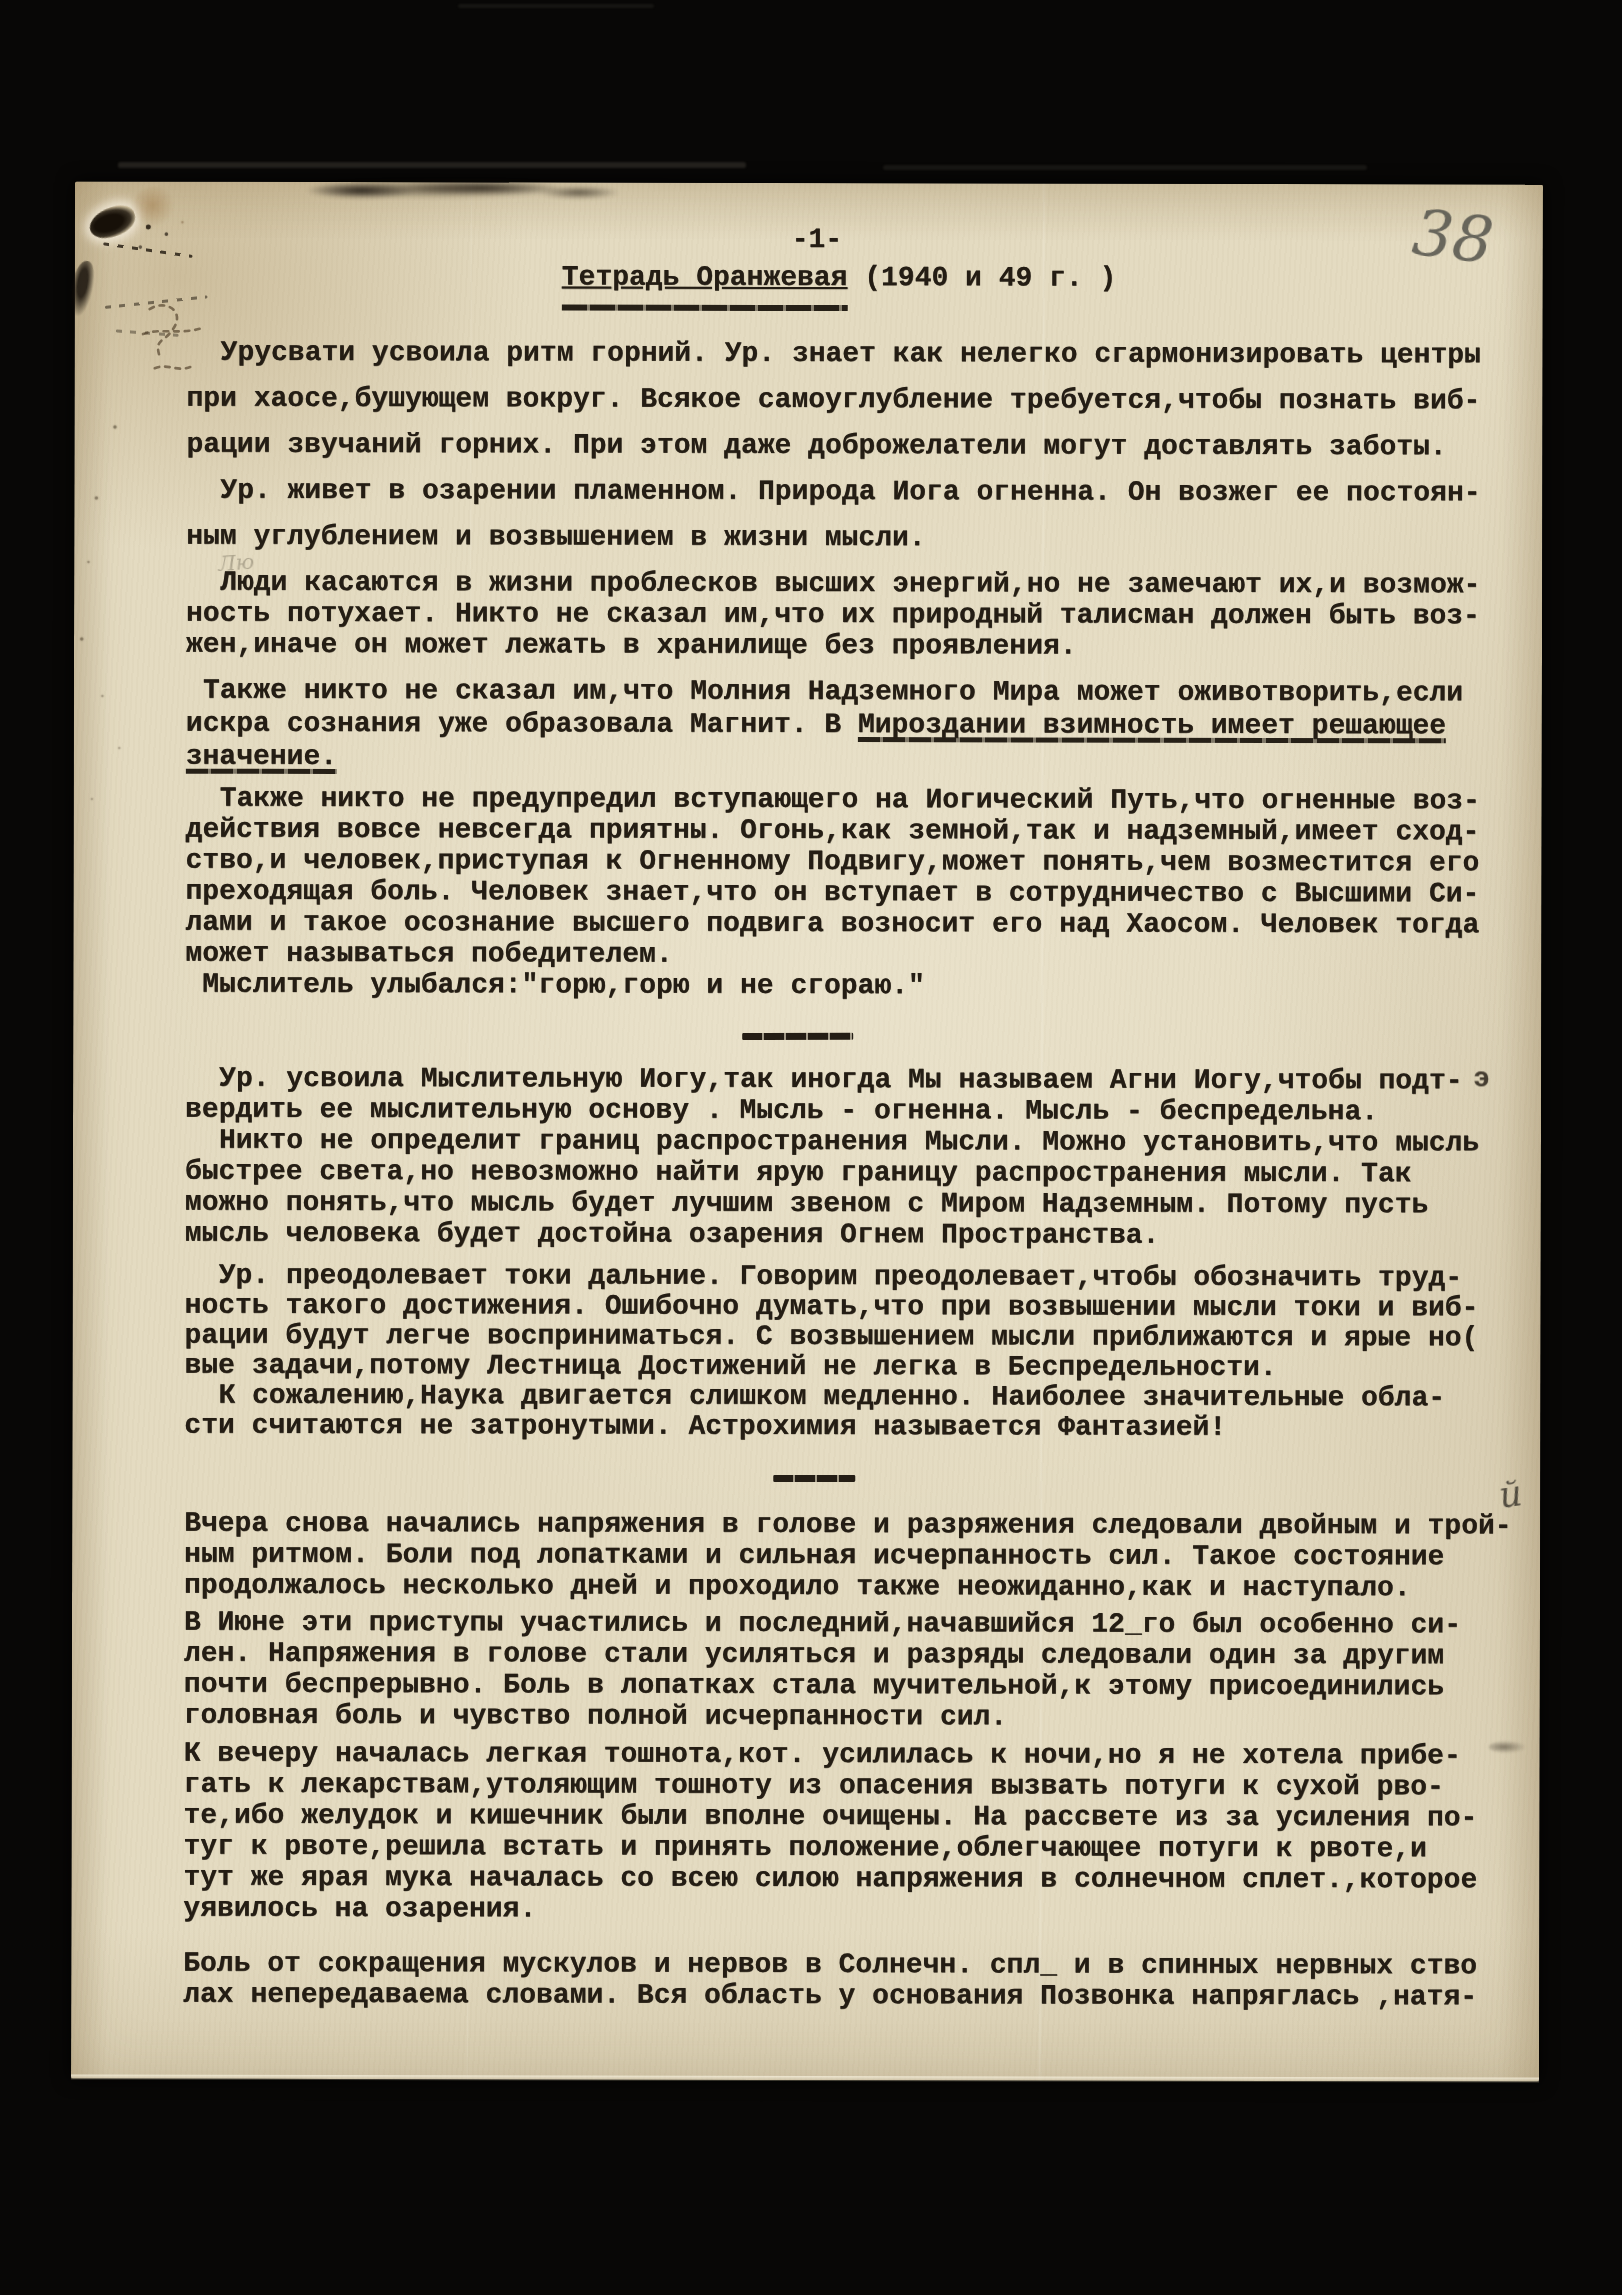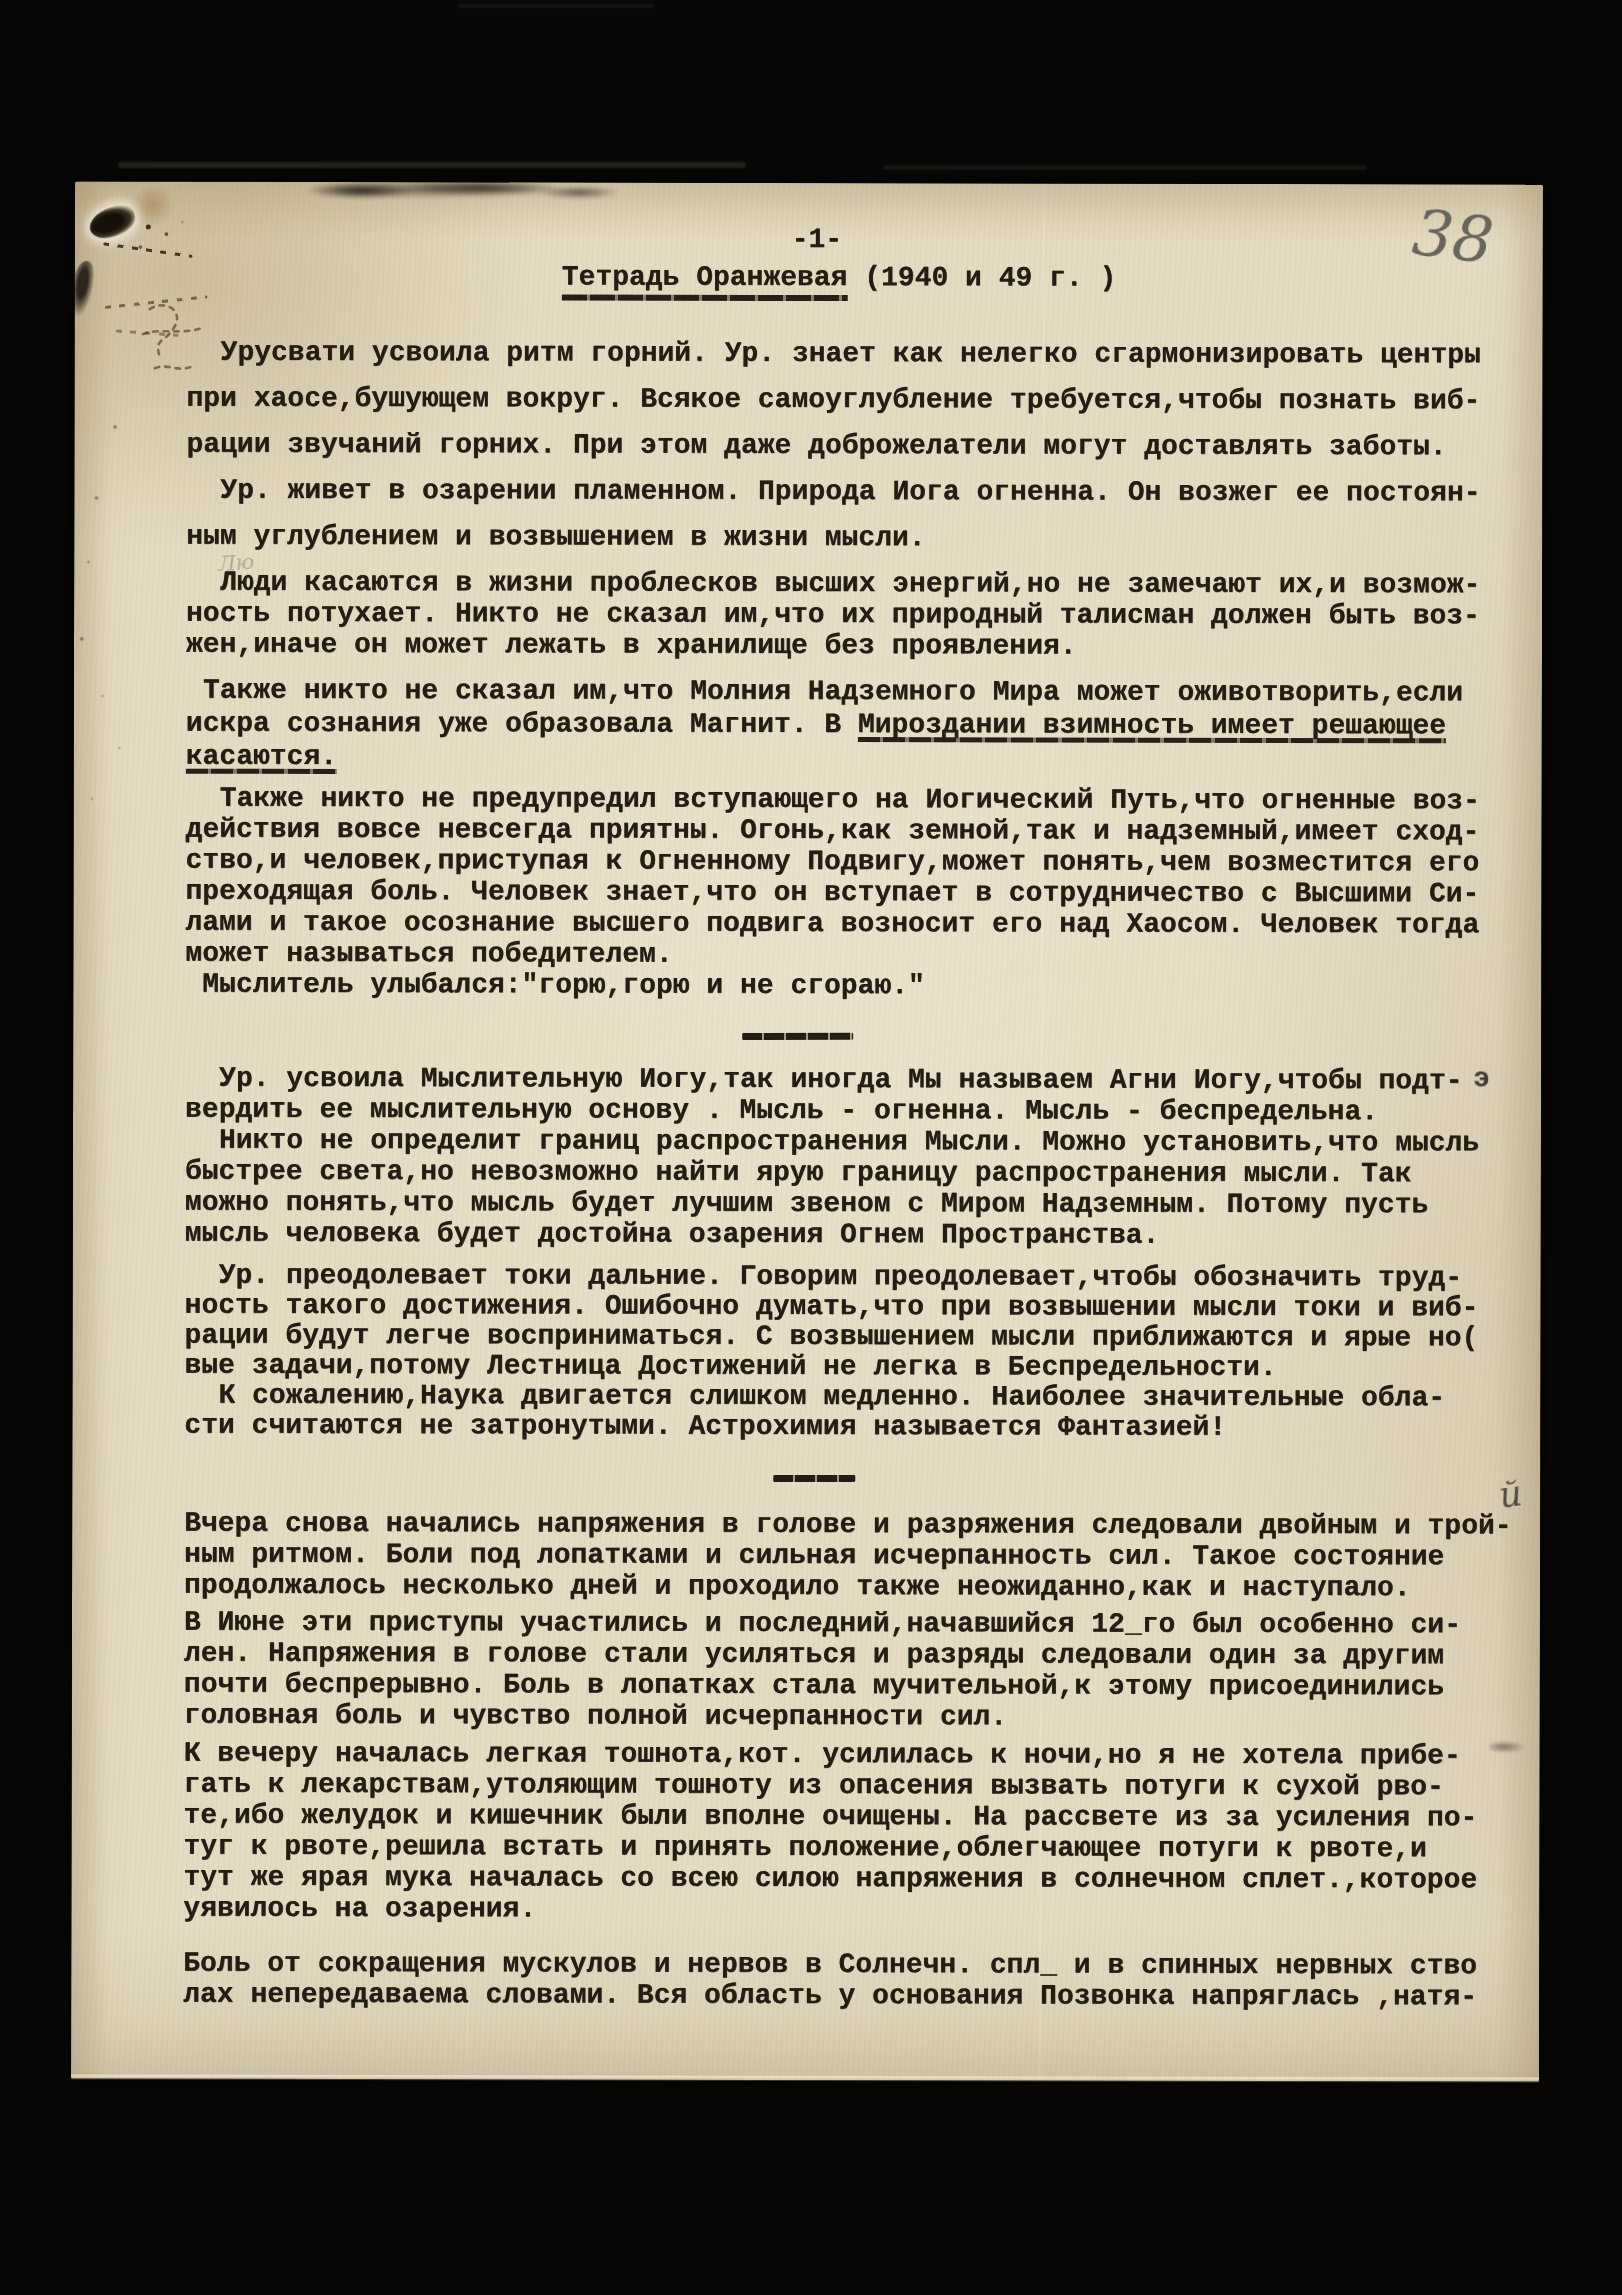--- a/index.html
+++ b/index.html
@@ -36,22 +36,23 @@
     content:"";position:absolute;left:0;right:0;bottom:-1.3px;height:5.2px;
     background:linear-gradient(rgba(250,244,226,0.75), rgba(180,165,130,0.25));
     filter:blur(0.7px);
   }
 
   
   .typed{color:#241d14;text-shadow:0.3px 0.4px 0.5px rgba(32,25,16,0.55), 0 0 0.7px rgba(32,25,16,0.35);}
   .page-number{position:absolute;left:742px;top:41px;transform:translateX(-50%);font-size:28px;font-weight:700;}
   .doc-title{position:absolute;left:487px;top:79px;font-size:28px;font-weight:700;white-space:pre;}
   .u-title{
-    padding-bottom:8px;
+    padding-bottom:18px;
     background:repeating-linear-gradient(90deg, rgba(28,22,14,0.95) 0 25px, rgba(28,22,14,0.45) 25px 28px) left bottom/100% 6.5px no-repeat;
+    text-decoration:underline;
   }
   .text-flow{position:absolute;left:112px;top:148px;width:1393px;font-size:28px;font-weight:700;}
   .para{margin:0;}
   .line{white-space:pre;}
   .line .u{
     padding-bottom:2.6px;
     background:repeating-linear-gradient(90deg, rgba(28,22,14,0.95) 0 22px, rgba(28,22,14,0.5) 22px 25.5px) left bottom/100% 5.9px no-repeat;
   }
   .separator{
     height:7.2px;
@@ -140,21 +141,21 @@
         <div class="line" style="padding-left: 0px;"><span>ным углублением и возвышением в жизни мысли.</span></div>
       </div>
       <div class="para" style="margin-top: 6.5px; line-height: 31px;">
         <div class="line" style="padding-left: 34px;"><span>Люди касаются в жизни проблесков высших энергий,но не замечают их,и возмож-</span></div>
         <div class="line" style="padding-left: 0px;"><span>ность потухает. Никто не сказал им,что их природный талисман должен быть воз-</span></div>
         <div class="line" style="padding-left: 0px;"><span>жен,иначе он может лежать в хранилище без проявления.</span></div>
       </div>
       <div class="para" style="margin-top: 14.4px; line-height: 33px;">
         <div class="line" style="padding-left: 17px;"><span>Также никто не сказал им,что Молния Надземного Мира может оживотворить,если</span></div>
         <div class="line" style="padding-left: 0px;"><span>искра сознания уже образовала Магнит. В </span><span class="u">Мироздании взимность имеет решающее</span></div>
-        <div class="line" style="padding-left: 0px;"><span class="u">касаются.</span></div>
+        <div class="line" style="padding-left: 0px;"><span class="u">значение.</span></div>
       </div>
       <div class="para" style="margin-top: 9.8px; line-height: 31px;">
         <div class="line" style="padding-left: 34px;"><span>Также никто не предупредил вступающего на Иогический Путь,что огненные воз-</span></div>
         <div class="line" style="padding-left: 0px;"><span>действия вовсе невсегда приятны. Огонь,как земной,так и надземный,имеет сход-</span></div>
         <div class="line" style="padding-left: 0px;"><span>ство,и человек,приступая к Огненному Подвигу,может понять,чем возместится его</span></div>
         <div class="line" style="padding-left: 0px;"><span>преходящая боль. Человек знает,что он вступает в сотрудничество с Высшими Си-</span></div>
         <div class="line" style="padding-left: 0px;"><span>лами и такое осознание высшего подвига возносит его над Хаосом. Человек тогда</span></div>
         <div class="line" style="padding-left: 0px;"><span>может называться победителем.</span></div>
         <div class="line" style="padding-left: 17px;"><span>Мыслитель улыбался:"горю,горю и не сгораю."</span></div>
       </div>

